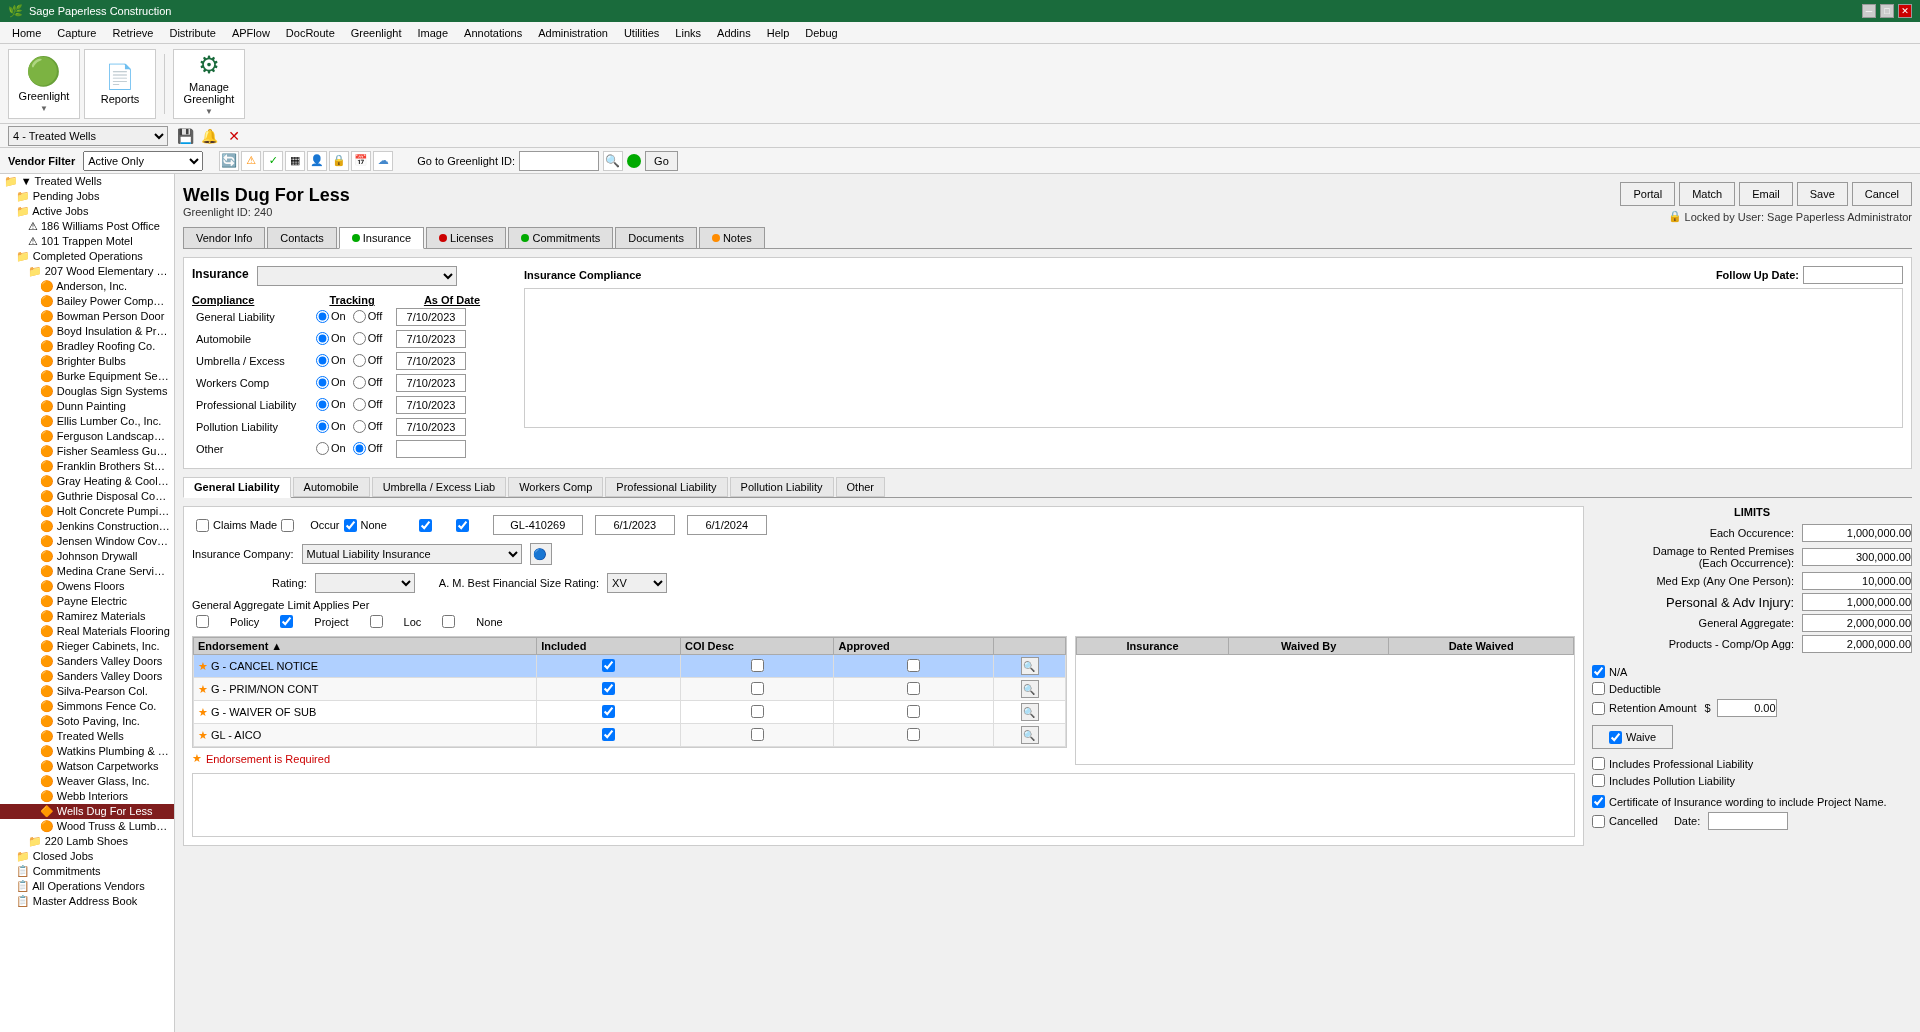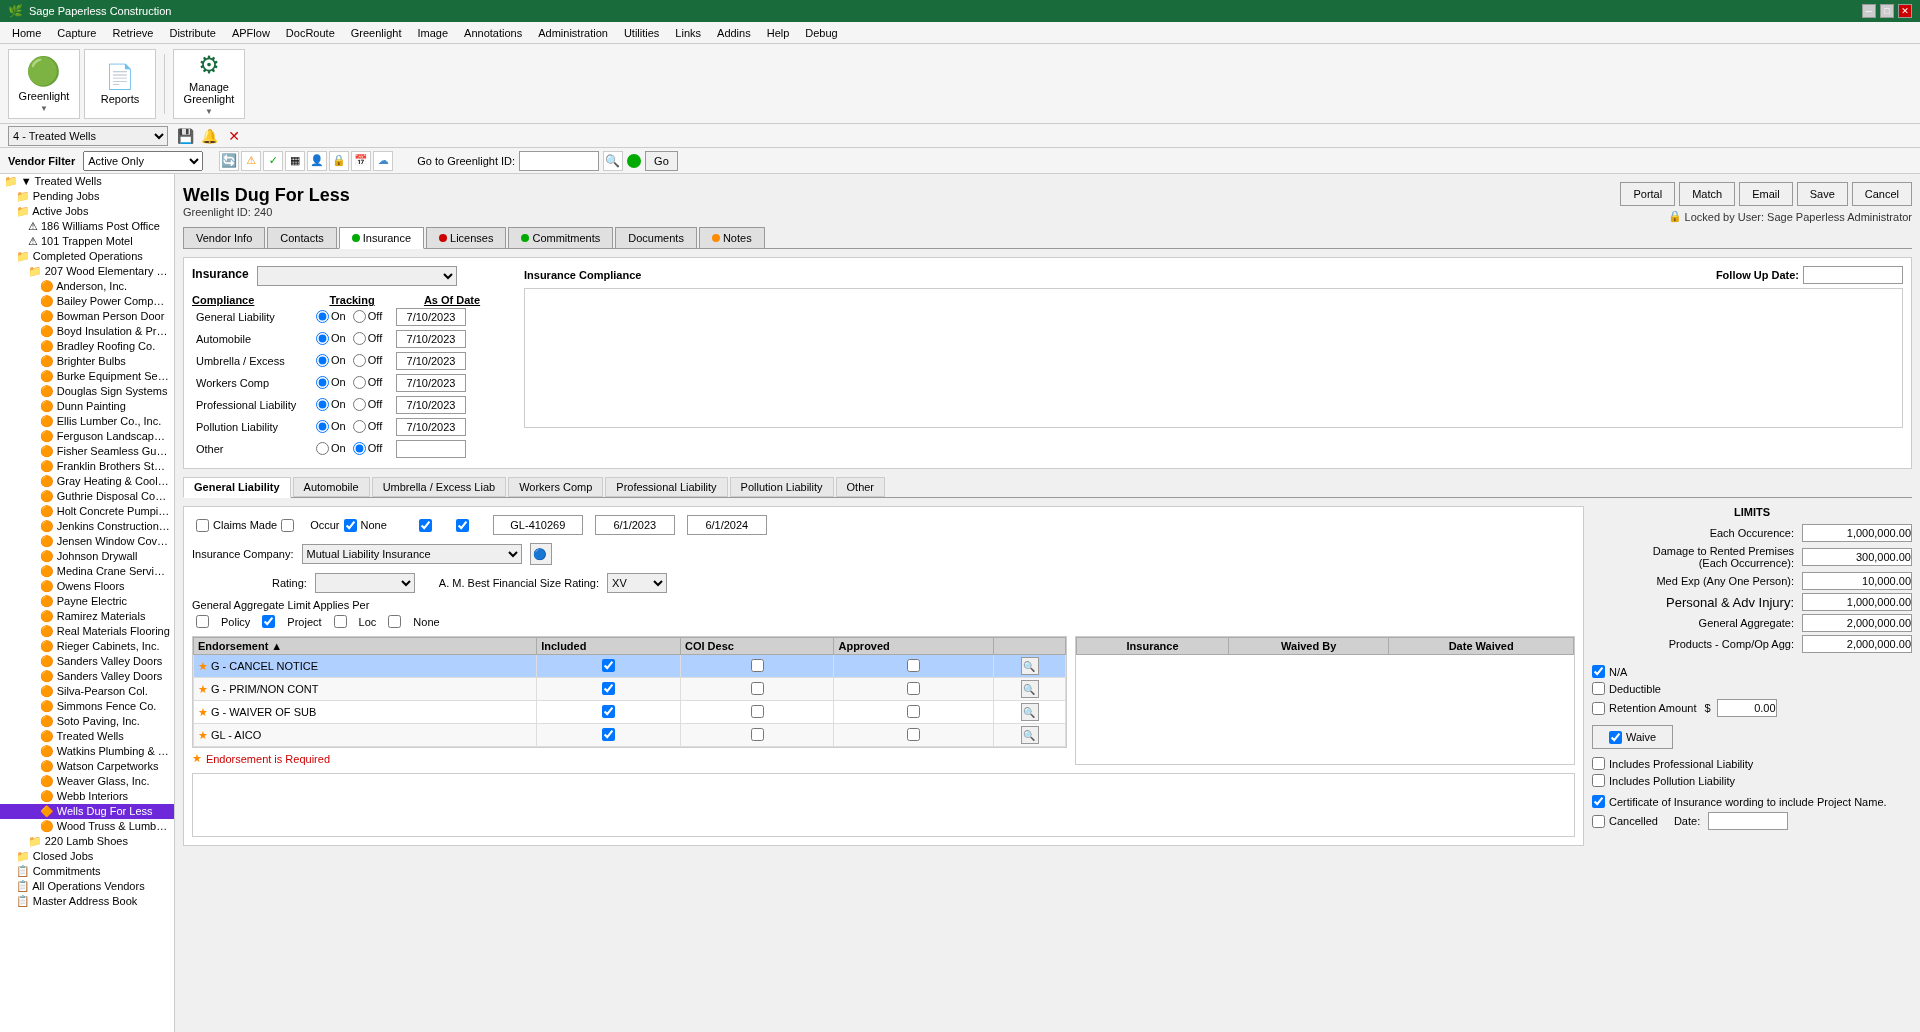--- a/index.html
+++ b/index.html
@@ -305,21 +305,21 @@
         <div class="tree-item" style="padding-left: 40px;">🟠 Sanders Valley Doors</div>
         <div class="tree-item" style="padding-left: 40px;">🟠 Sanders Valley Doors</div>
         <div class="tree-item" style="padding-left: 40px;">🟠 Silva-Pearson Col.</div>
         <div class="tree-item" style="padding-left: 40px;">🟠 Simmons Fence Co.</div>
         <div class="tree-item" style="padding-left: 40px;">🟠 Soto Paving, Inc.</div>
         <div class="tree-item" style="padding-left: 40px;">🟠 Treated Wells</div>
         <div class="tree-item" style="padding-left: 40px;">🟠 Watkins Plumbing &amp; H...</div>
         <div class="tree-item" style="padding-left: 40px;">🟠 Watson Carpetworks</div>
         <div class="tree-item" style="padding-left: 40px;">🟠 Weaver Glass, Inc.</div>
         <div class="tree-item" style="padding-left: 40px;">🟠 Webb Interiors</div>
-        <div class="tree-item" style="padding-left: 40px; background: #6d28d9; color: white;">🔶 Wells Dug For Less</div>
+        <div class="tree-item" style="padding-left: 40px; background: #7f1d1d; color: white;">🔶 Wells Dug For Less</div>
         <div class="tree-item" style="padding-left: 40px;">🟠 Wood Truss &amp; Lumber...</div>
         <div class="tree-item" style="padding-left: 28px;">📁 220  Lamb Shoes</div>
         <div class="tree-item" style="padding-left: 16px;">📁 Closed Jobs</div>
         <div class="tree-item" style="padding-left: 16px;">📋 Commitments</div>
         <div class="tree-item" style="padding-left: 16px;">📋 All Operations Vendors</div>
         <div class="tree-item" style="padding-left: 16px;">📋 Master Address Book</div>
       </div>
   </div>
 
   <div class="right-content">
@@ -537,21 +537,21 @@
             </select>
             <span style="margin-left:16px;">A. M. Best Financial Size Rating:</span>
             <select class="am-best-dropdown">
               <option>XV</option>
             </select>
           </div>
 
           <div style="margin:6px 0 4px 0;">
             <span>General Aggregate Limit Applies Per</span>
           </div>
-          <div style="display:flex;align-items:center;gap:12px;margin-bottom:8px;padding-left:4px;">
+          <div style="display:flex;align-items:center;gap:21px;margin-bottom:8px;padding-left:4px;">
             <input type="checkbox" style="">
             <span>Policy</span>
             <input type="checkbox" checked="" style="">
             <span>Project</span>
             <input type="checkbox" style="">
             <span>Loc</span>
             <input type="checkbox" style="">
             <span>None</span>
           </div>
 

